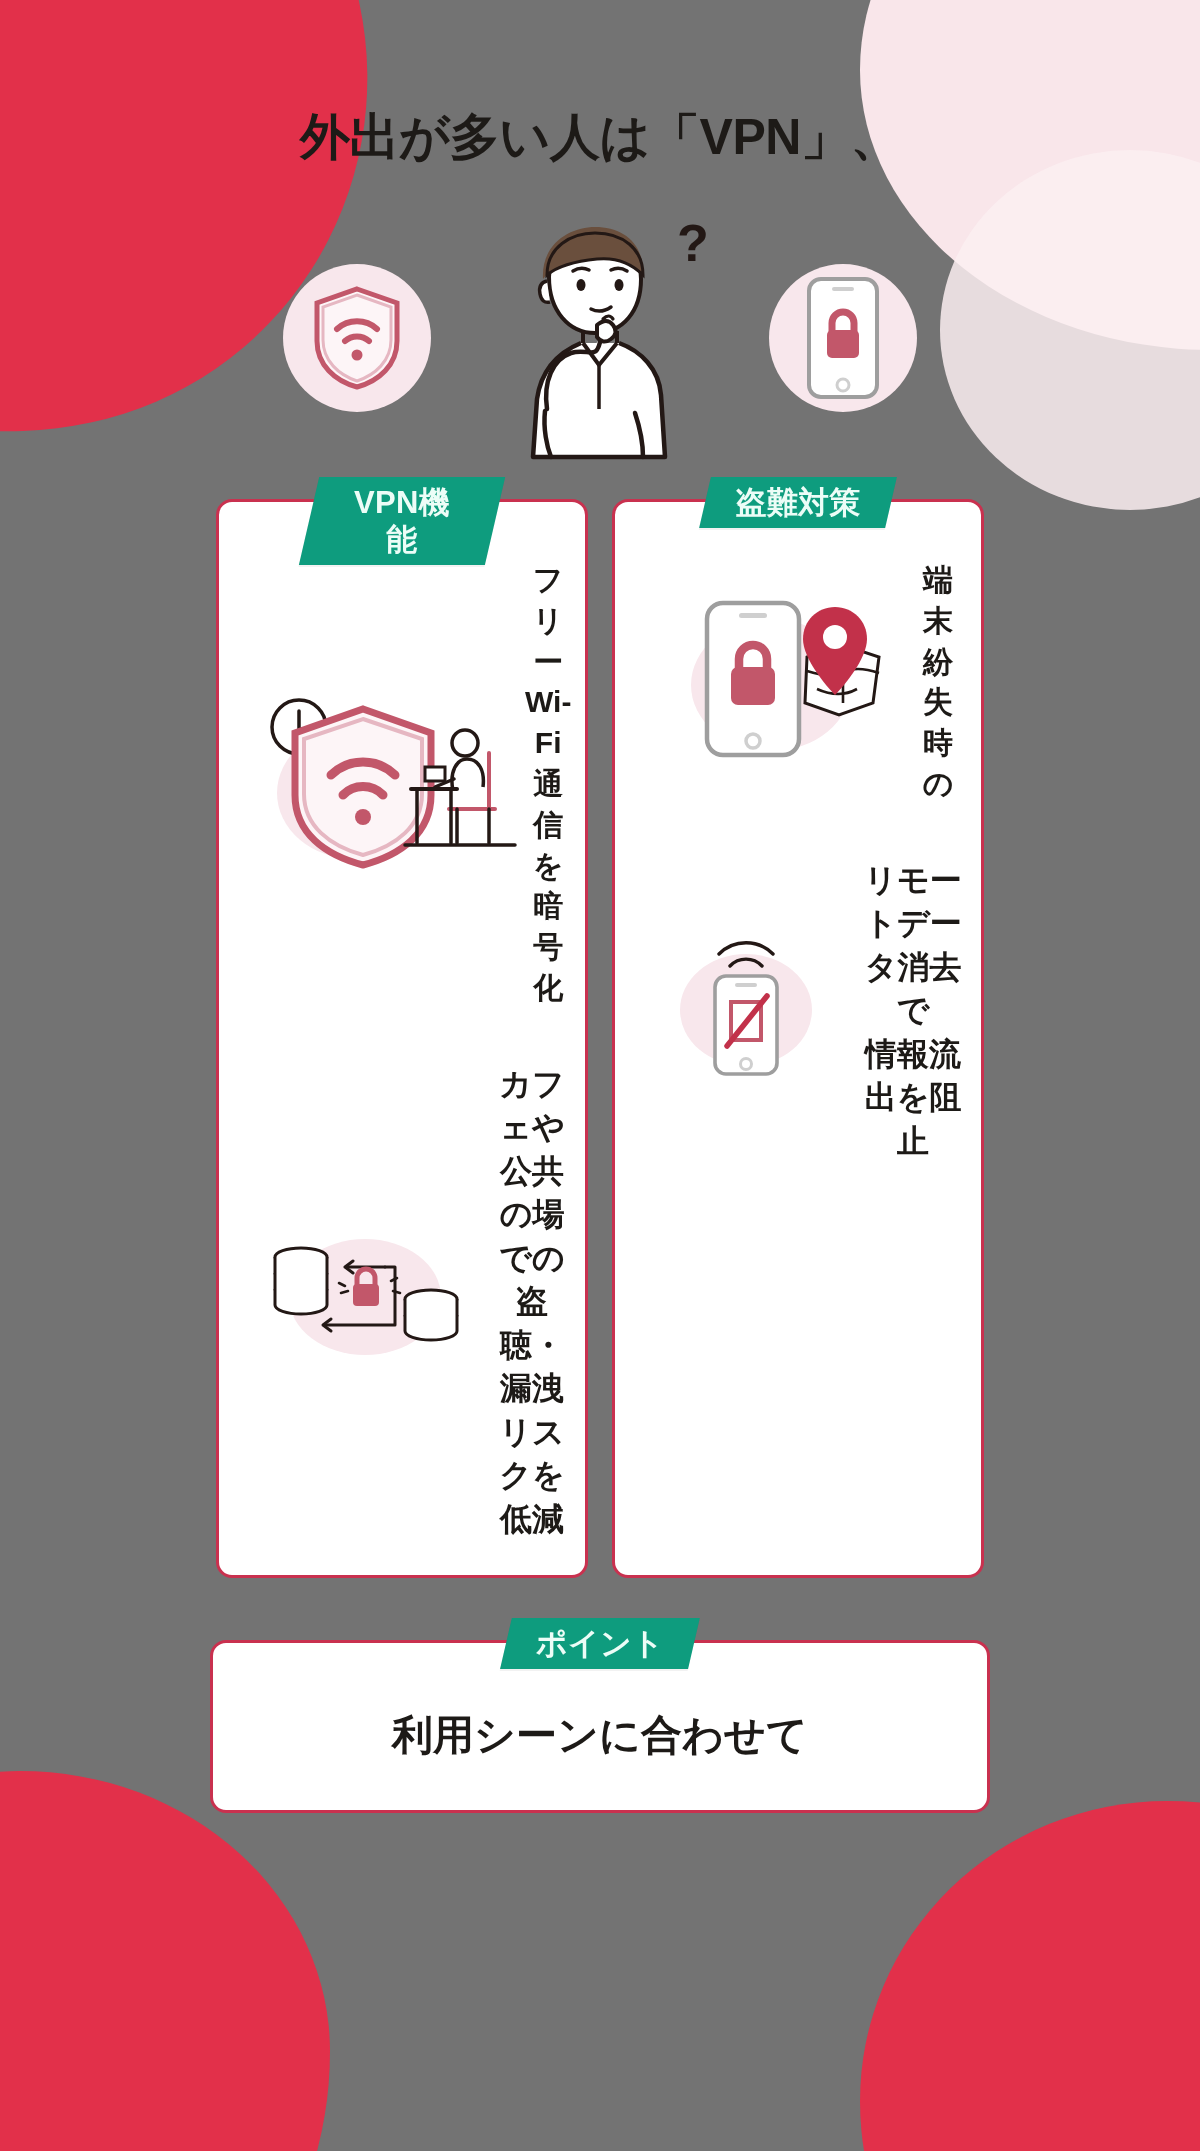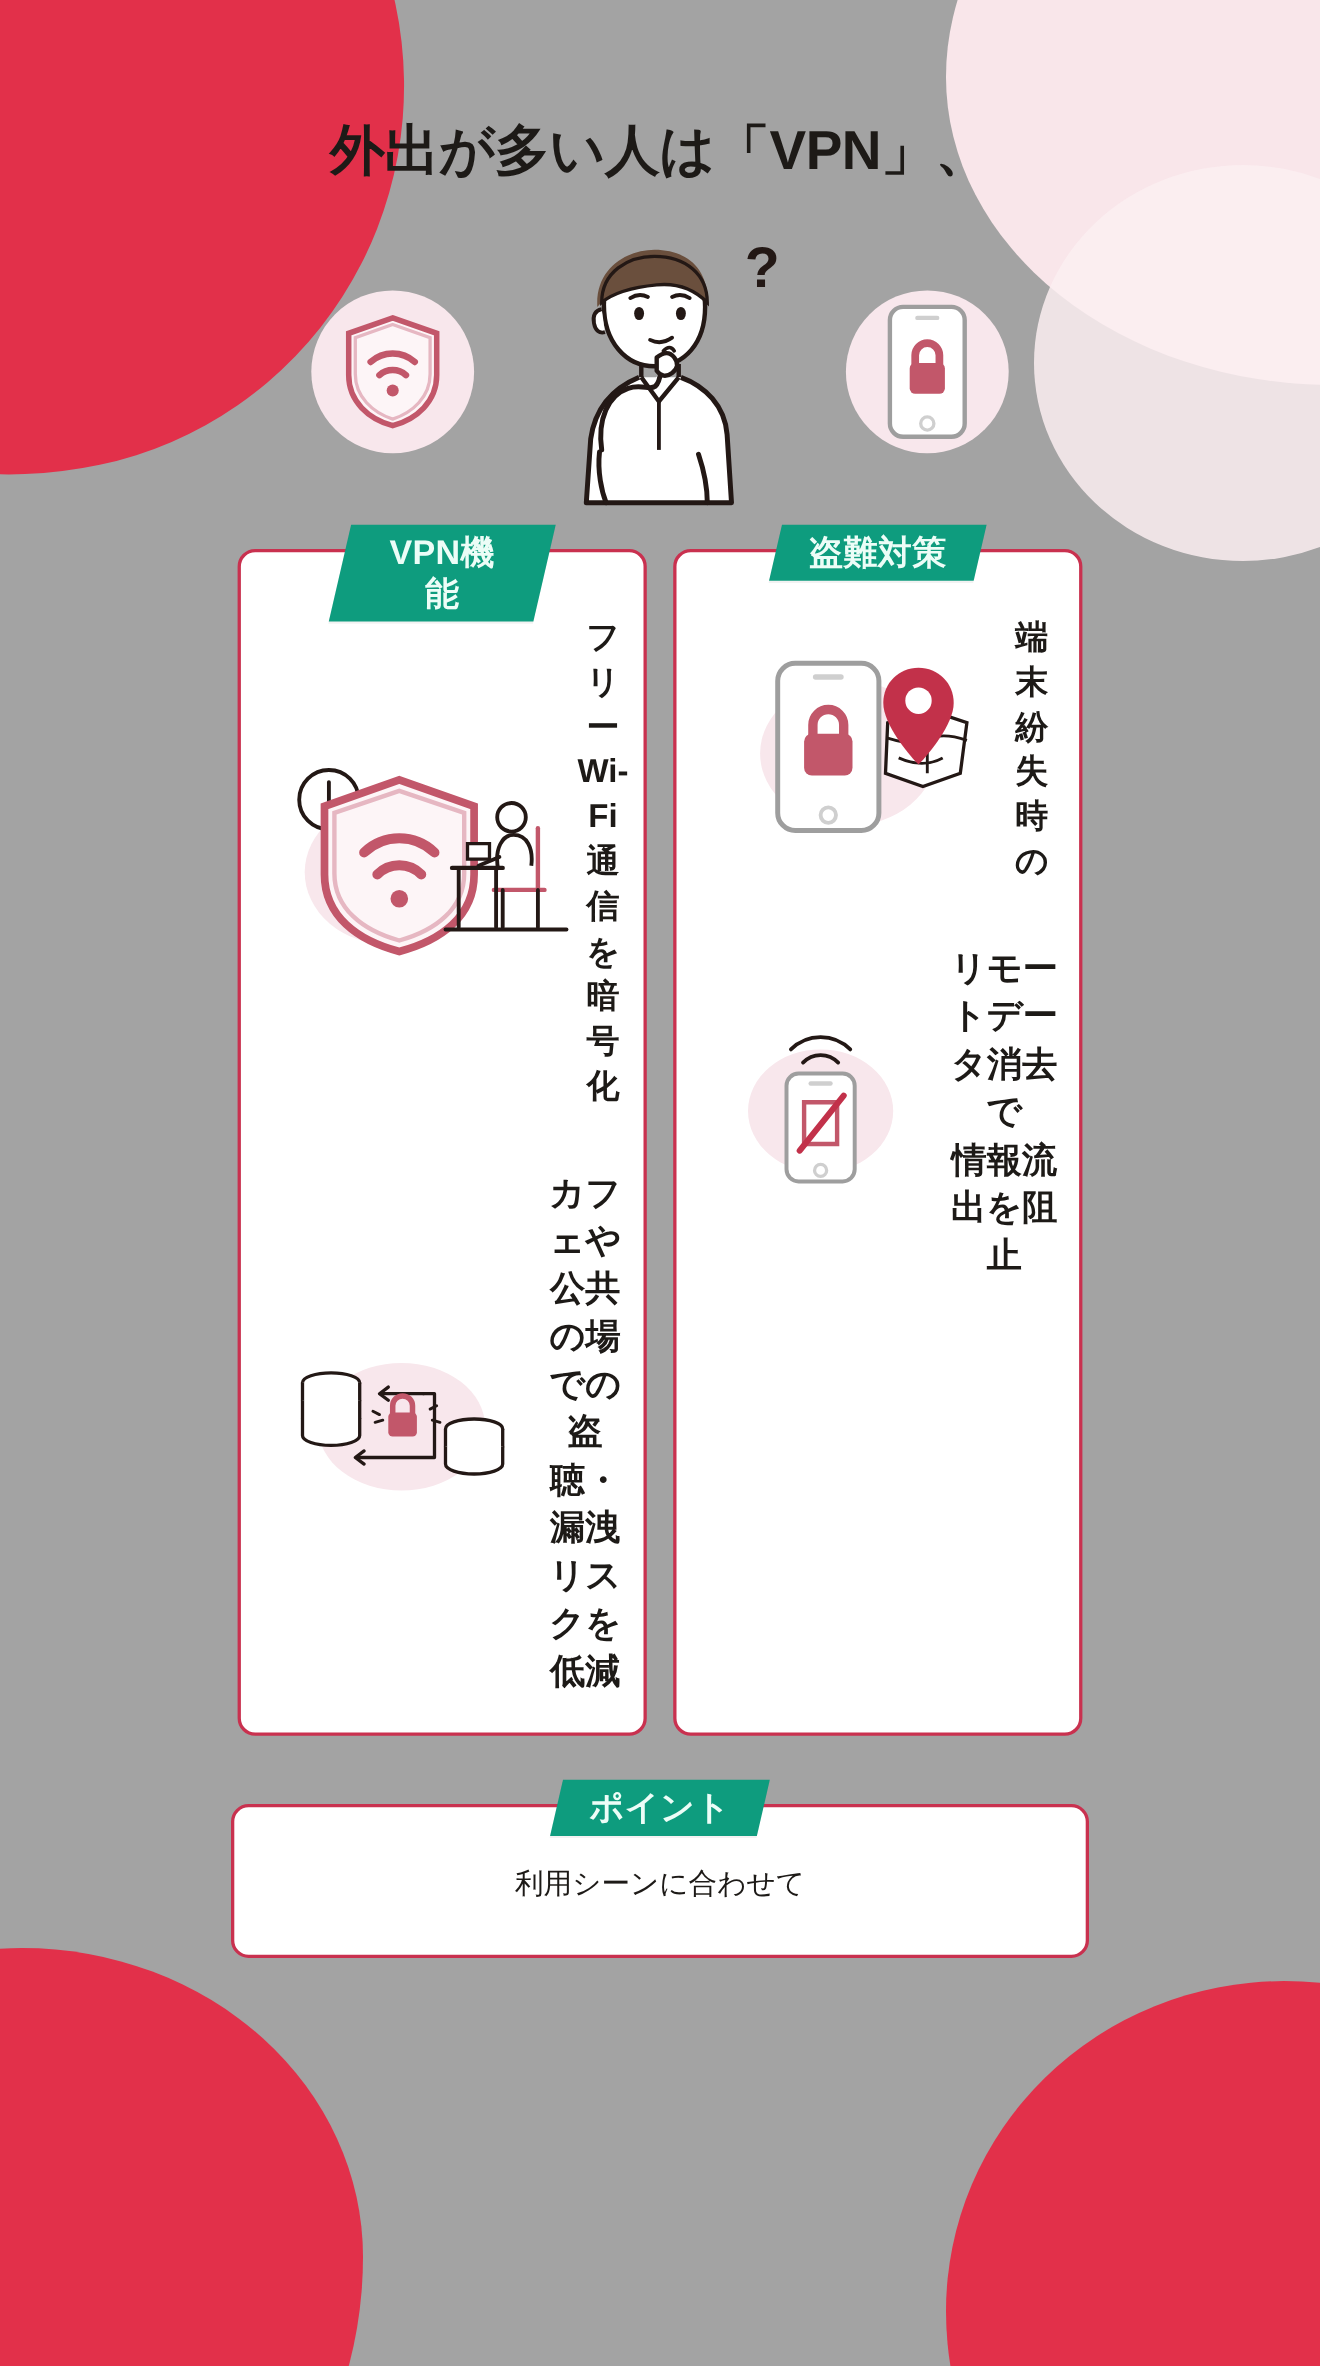--- a/index.html
+++ b/index.html
@@ -15,21 +15,21 @@
     font-family: "Liberation Sans", "DejaVu Sans", sans-serif;
     position: relative;
     overflow: hidden;
     color: #231815;
   }
 
   #poster {
     position: relative;
     width: 1200px;
     height: 2151px;
-    background: #a3a3a3;
+    background: #737373;
     overflow: hidden;
   }
 
   
   .blob { position: absolute; pointer-events: none; }
 
   .blob-tl {
     top: -250px; left: -330px;
     width: 700px; height: 680px;
     background: #e2304a;
@@ -176,24 +176,25 @@
     position: relative;
     margin: 62px auto 0;
     width: 780px;
     background: #ffffff;
     border: 3px solid #c9314f;
     border-radius: 16px;
     padding: 52px 20px 46px;
     text-align: center;
   }
   .point-text {
-    font-weight: 400;
-    font-size: 26px;
+    font-weight: 700;
+    font-size: 41px;
     line-height: 1.38;
     color: #1d1a17;
+    margin-top: 12px;
   }
 
   
   svg { display: block; overflow: visible; }
 </style>
 </head>
 <body>
 
 <div id="poster">
 

